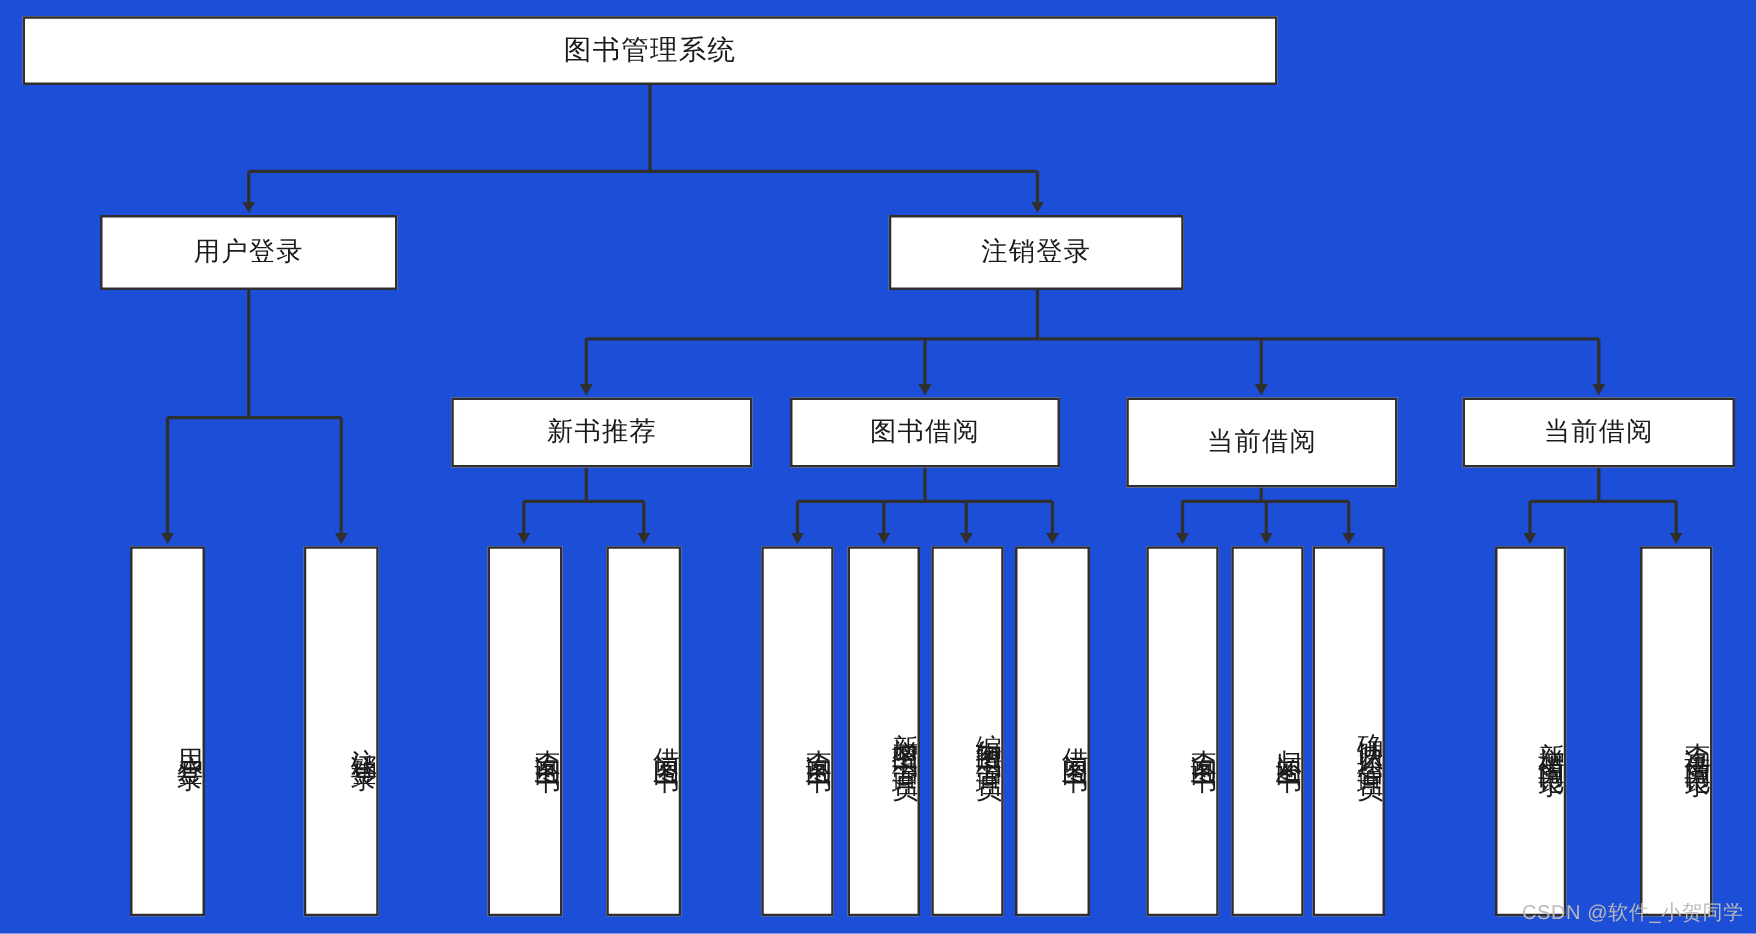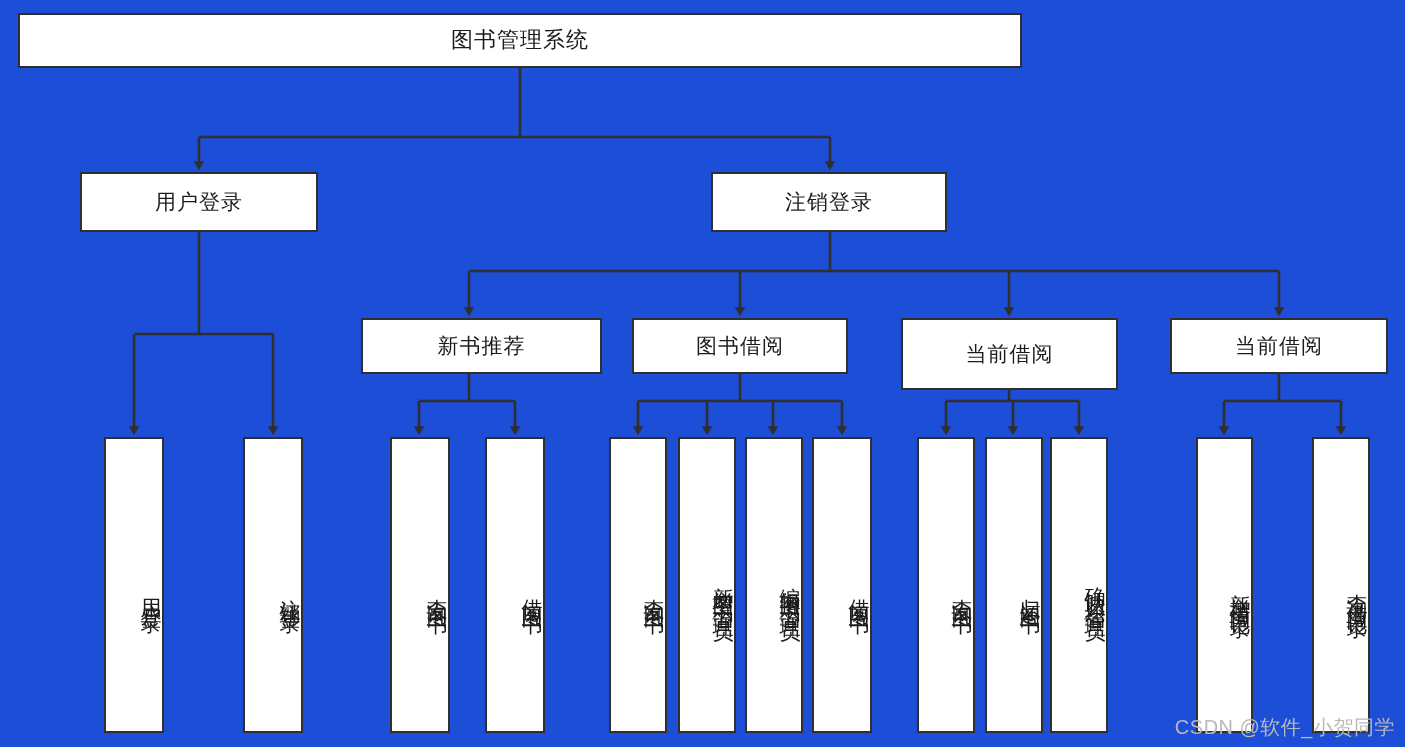--- a/index.html
+++ b/index.html
@@ -51,21 +51,21 @@
   }
   .node.v .vtext{
     writing-mode:vertical-rl;
     text-orientation:upright;
     white-space:nowrap;
   }
   .watermark{
     position:absolute;
     right:10px;
     bottom:6px;
-    font-size:20px;
+    font-size:16px;
     color:#b9b9b9;
     letter-spacing:0.5px;
     white-space:nowrap;
     user-select:none;
   }
 </style>
 </head>
 <body>
 
 <div id="canvas">

